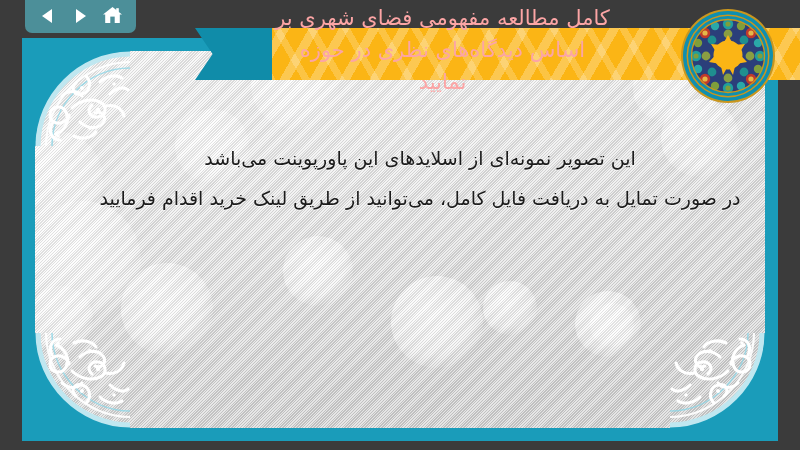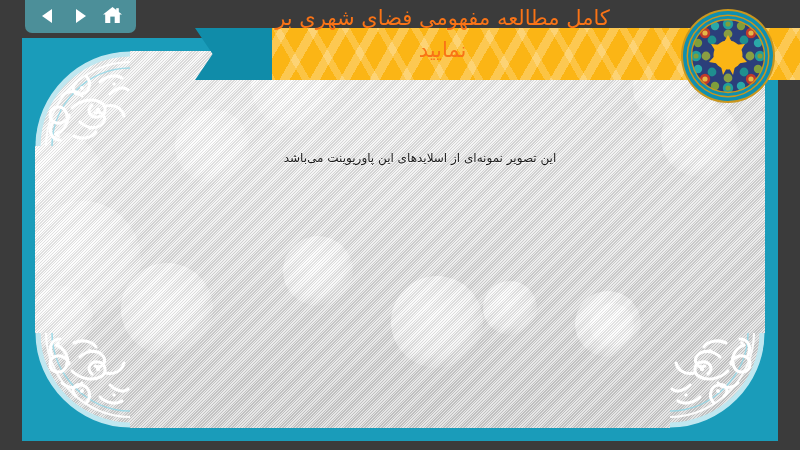--- a/index.html
+++ b/index.html
@@ -74,37 +74,37 @@
   }
   #ribbon::after{
     content:""; position:absolute; inset:0;
     background-image:repeating-linear-gradient(240deg,
       rgba(255,255,255,.20) 0px, rgba(255,255,255,.20) 7px,
       rgba(255,255,255,0) 7px, rgba(255,255,255,0) 30px);
   }
   #title{
     position:absolute; left:195px; top:2px; width:495px;
     z-index:55; direction:rtl; text-align:center;
-    color:#f97316; font-size:21px; line-height:32px;
+    color:#fca5a5; font-size:21px; line-height:32px;
     font-family:"DejaVu Sans", sans-serif;
   }
   #title .tline{ display:block; white-space:nowrap; }
 
   
   #medallion{
     position:absolute; left:679px; top:7px; width:98px; height:98px;
     z-index:58;
   }
   #medallion svg{ display:block; }
 
   
   #bodytext{
     position:absolute; left:40px; top:100px; width:716px;
     z-index:40; direction:rtl; text-align:center;
-    color:#1b1b1b; font-size:12px; line-height:40px;
+    color:#1b1b1b; font-size:19px; line-height:40px;
     font-family:"DejaVu Sans", sans-serif;
     text-shadow:0 1px 0 rgba(255,255,255,.6);
   }
   #bodytext .bline{ display:block; white-space:nowrap; }
 </style>
 </head>
 <body>
 
 <div id="stage">
 
@@ -226,28 +226,30 @@
           <circle cx="60" cy="50" r="2"></circle>
           <circle cx="92" cy="46" r="1.8"></circle>
           <circle cx="36" cy="98" r="1.8"></circle>
           <circle cx="68" cy="90" r="2"></circle>
         </g>
       </svg>
     </div>
 
     <div id="bodytext">
       <span class="bline">این تصویر نمونه‌ای از اسلایدهای این پاورپوینت می‌باشد</span>
+      <span class="bline">در صورت تمایل به دریافت فایل کامل، می‌توانید از طریق لینک خرید اقدام فرمایید</span>
     </div>
   </div>
 
   <div id="banner-wrap">
     <div id="ribbon-tail"></div>
     <div id="ribbon"></div>
     <div id="title">
       <span class="tline">کامل مطالعه مفهومی فضای شهری بر</span>
+      <span class="tline">اساس دیدگاه‌های نظری در حوزه</span>
       <span class="tline">نمایید</span>
     </div>
 
     <div id="medallion">
       <svg width="98" height="98" viewBox="0 0 98 98" aria-hidden="true">
         <defs>
           <clipPath id="mclip">
               <circle cx="49" cy="49" r="46"></circle>
             </clipPath>
         </defs>

